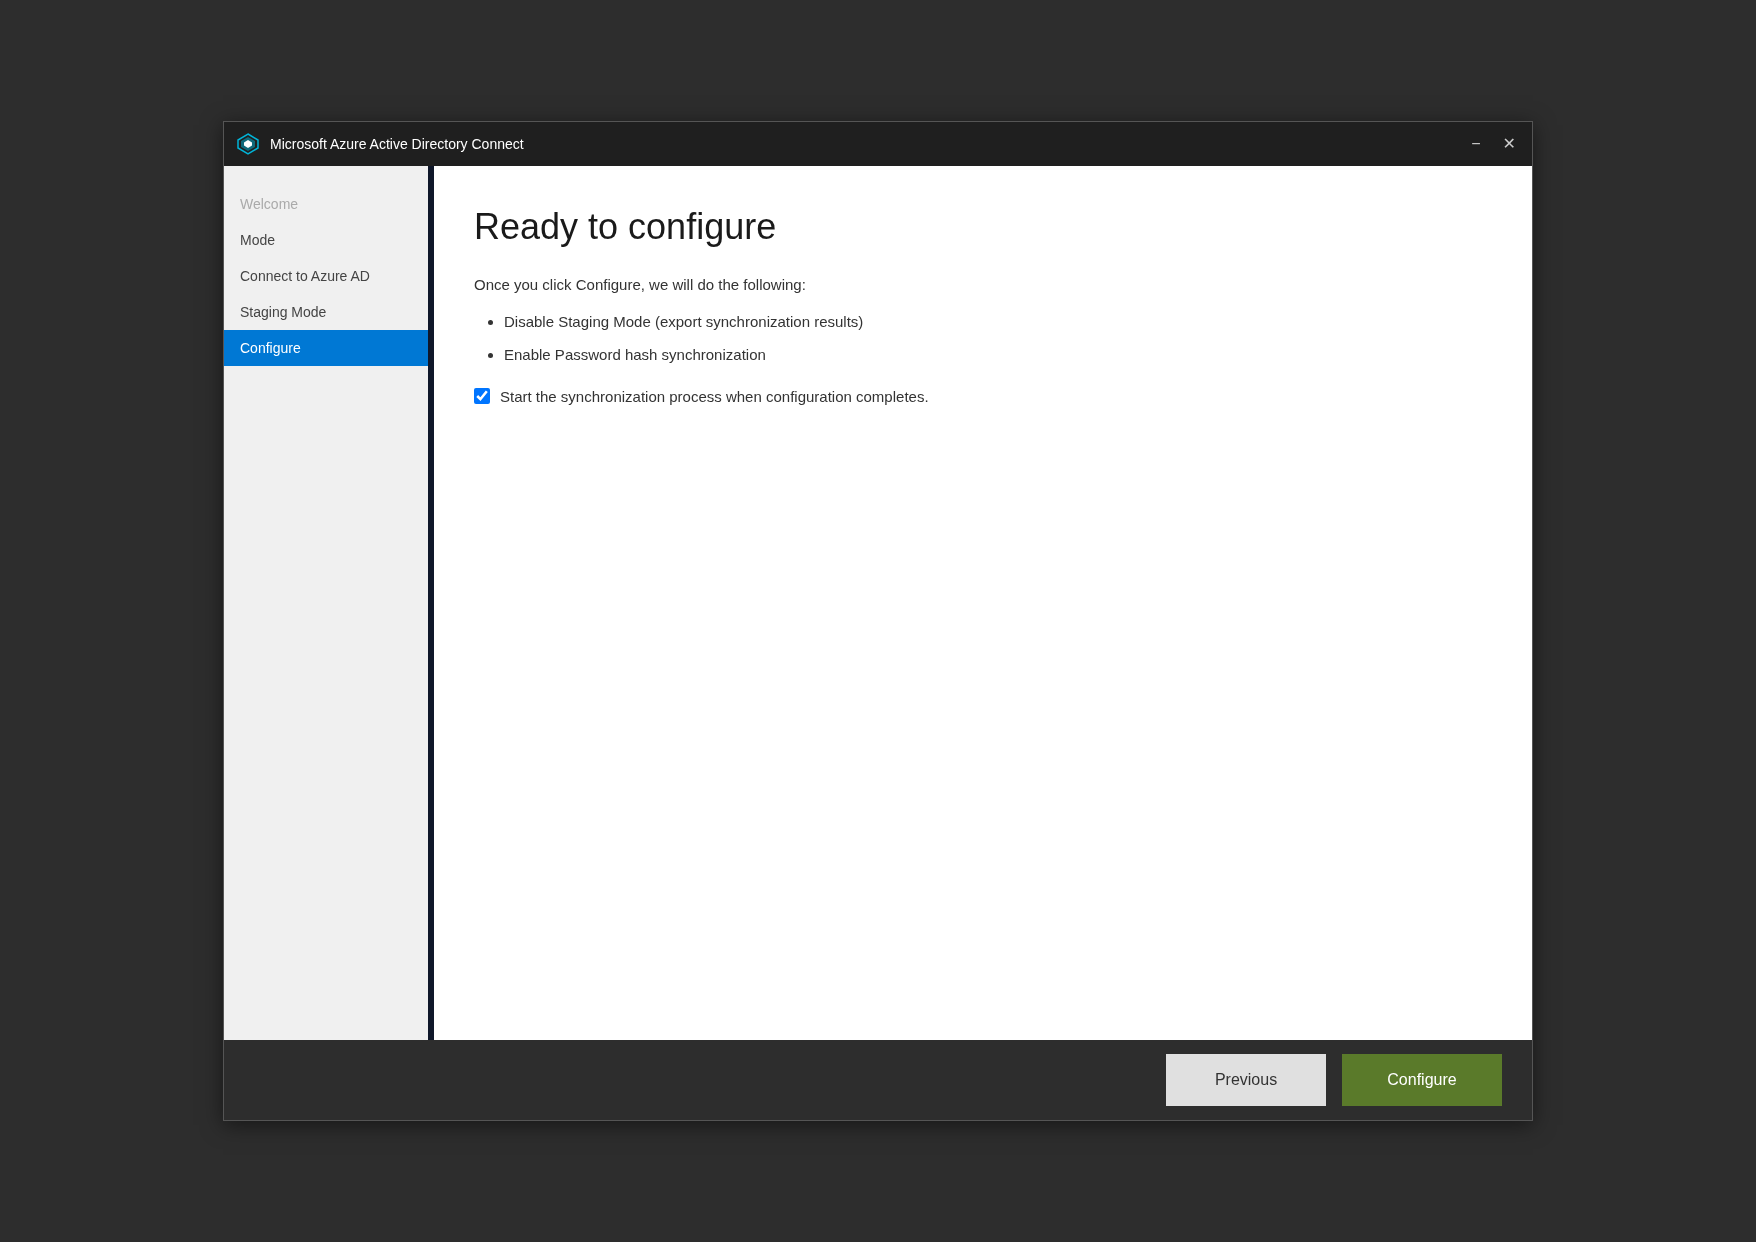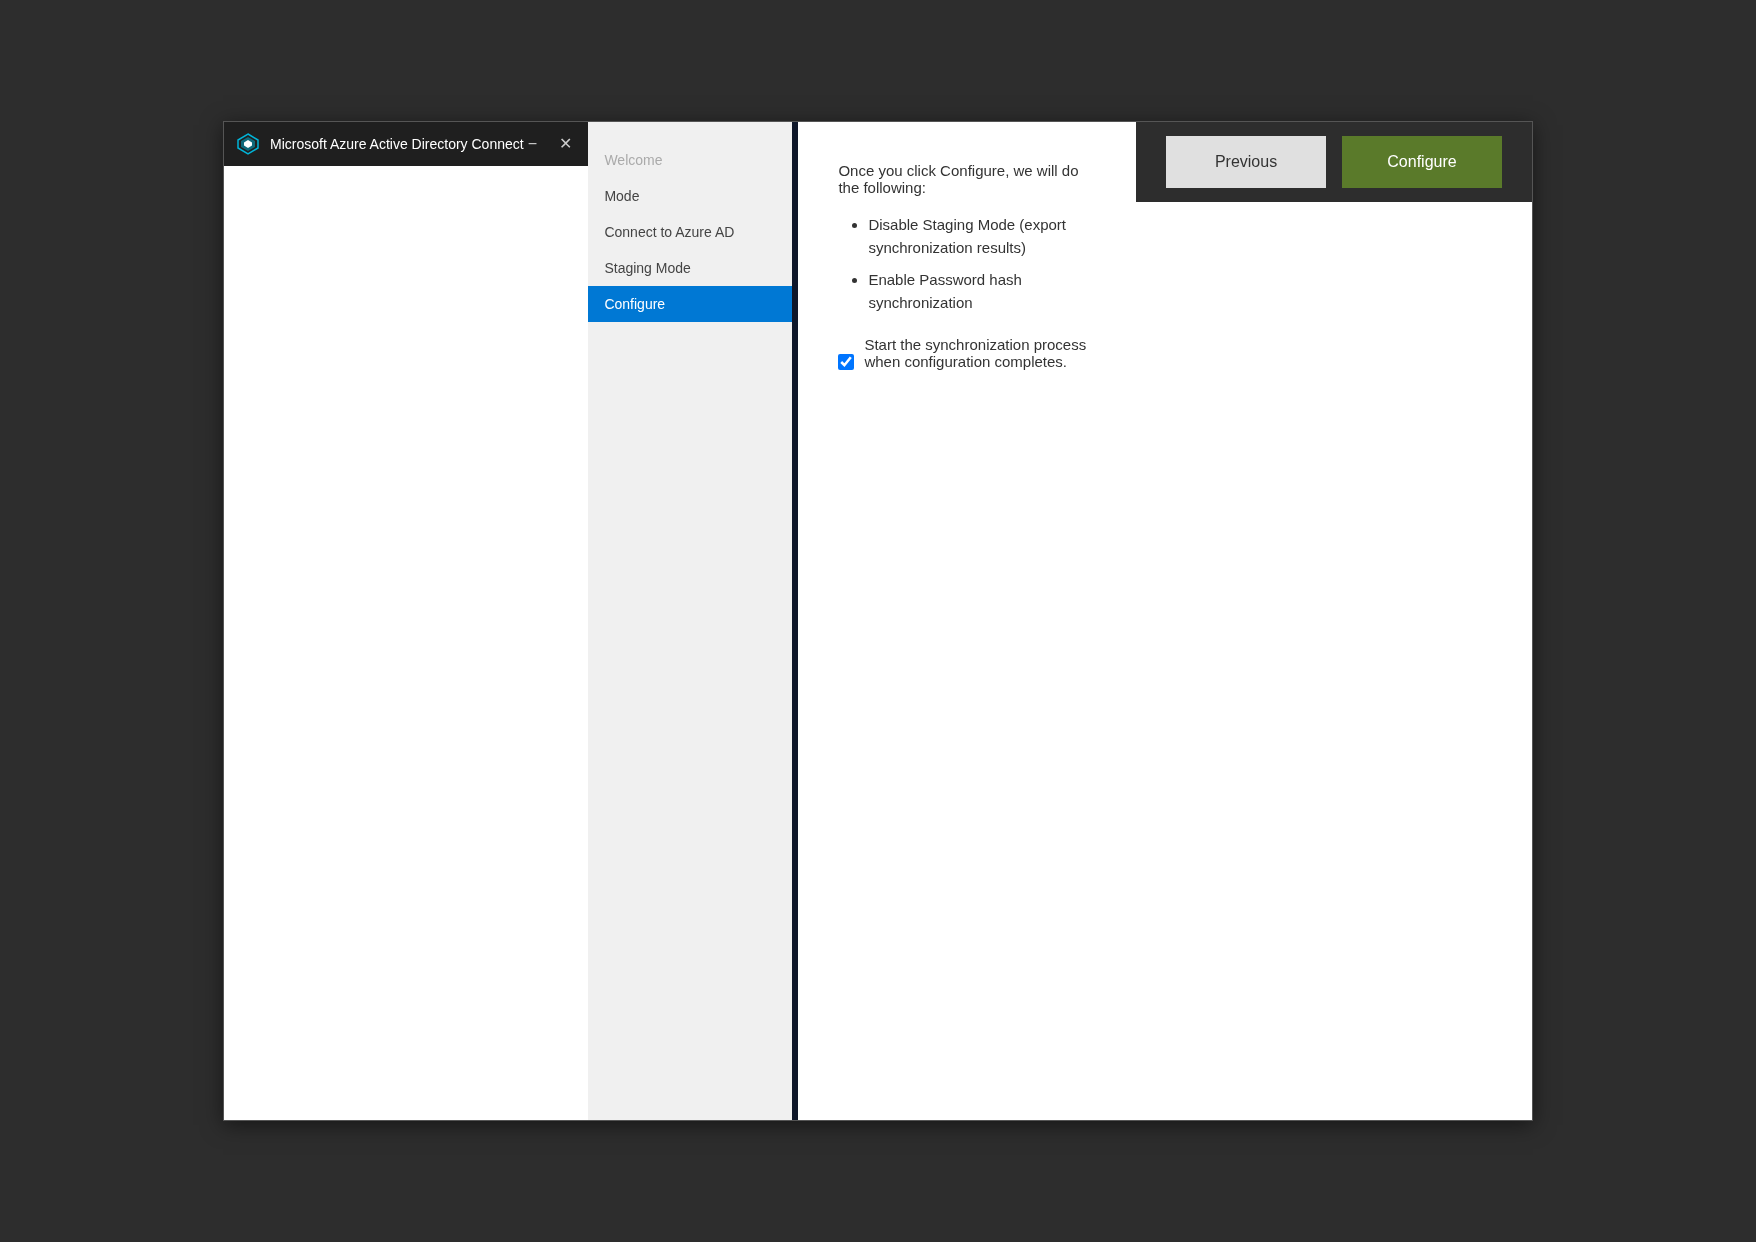--- a/index.html
+++ b/index.html
@@ -13,21 +13,21 @@
       width: 1756px;
       height: 1242px;
       overflow: hidden;
     }
 
     .window {
       width: 1310px;
       height: 1000px;
       background: #ffffff;
       display: flex;
-      flex-direction: row;
+      flex-direction: column;
       border: 1px solid #555;
       box-shadow: 0 4px 20px rgba(0,0,0,0.5);
     }
 
     
     .titlebar {
       background: #1f1f1f;
       height: 44px;
       display: flex;
       align-items: center;
@@ -127,21 +127,21 @@
 
     .bullet-list li {
       font-size: 15px;
       color: #333;
       margin-bottom: 10px;
       line-height: 1.5;
     }
 
     .checkbox-row {
       display: flex;
-      align-items: flex-end;
+      align-items: flex-start;
       gap: 10px;
       margin-top: 22px;
     }
 
     .checkbox-row input[type="checkbox"] {
       width: 16px;
       height: 16px;
       cursor: pointer;
       flex-shrink: 0;
     }
@@ -217,20 +217,21 @@
       </div>
       <div class="sidebar-item">
         <span>Staging Mode</span>
       </div>
       <div class="sidebar-item active">
         <span>Configure</span>
       </div>
     </div>
 
     <div class="content">
+      <h1 class="page-title">Ready to configure</h1>
       <p class="description">Once you click Configure, we will do the following:</p>
 
       <ul class="bullet-list">
         <li>Disable Staging Mode (export synchronization results)</li>
         <li>Enable Password hash synchronization</li>
       </ul>
 
       <div class="checkbox-row">
         <input type="checkbox" id="sync-checkbox" checked="" style="">
         <label class="checkbox-label" for="sync-checkbox">Start the synchronization process when configuration completes.</label>

